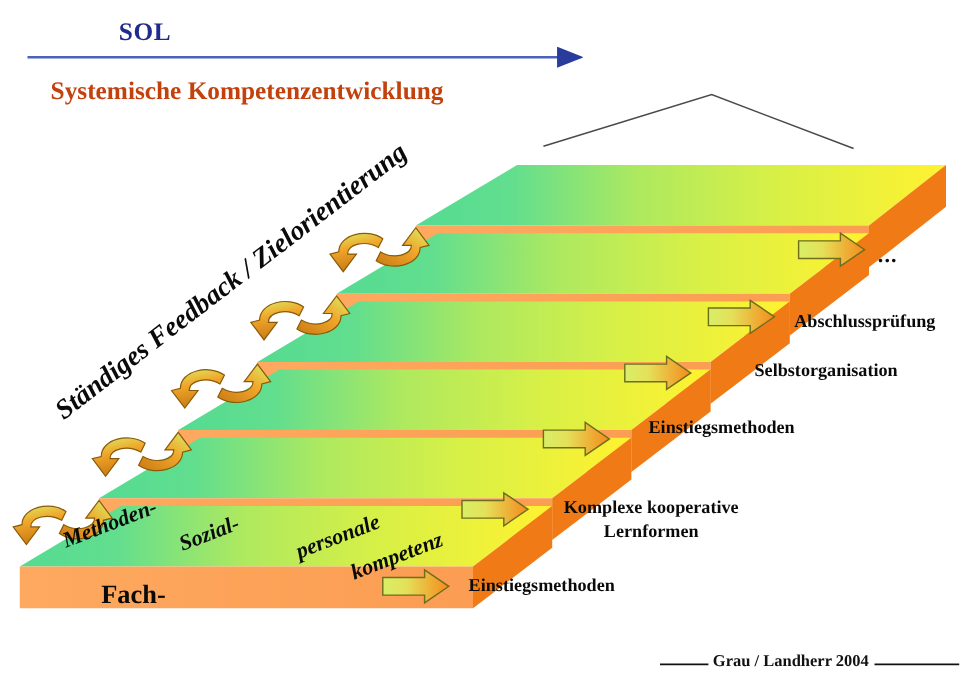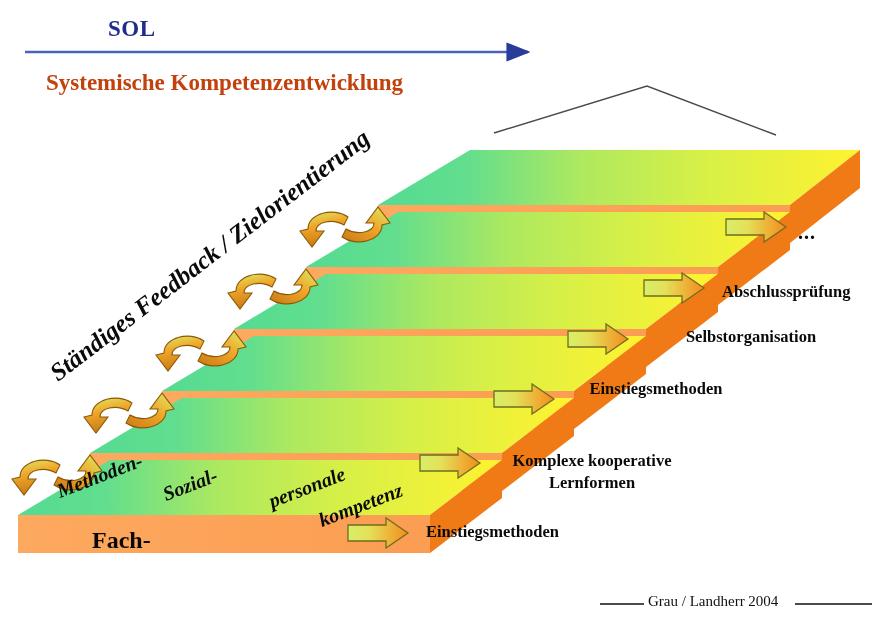--- a/index.html
+++ b/index.html
@@ -11,21 +11,21 @@
   #syskomp{left:46px;top:70px;font-size:23px;color:#c2410c;}
   #handlung{left:548px;top:36px;font-size:28px;color:#2FB03B;}
   .rlabel{position:absolute;font-size:16.5px;font-weight:bold;color:#0a0a0a;
           line-height:1.32;text-align:center;}
   #lbl0{left:426px;top:521px;text-align:center;}
   #lbl1{left:492px;top:450px;width:200px;}
   #lbl2{left:566px;top:378px;width:180px;}
   #lbl3{left:646px;top:326px;width:210px;}
   #lbl4{left:722px;top:281px;width:160px;text-align:left;}
   #lbl5{left:798px;top:219px;font-size:20px;letter-spacing:1px;}
-  #credit{position:absolute;left:648px;top:593px;font-size:15px;font-weight:normal;color:#111;}
+  #credit{position:absolute;left:648px;top:593px;font-size:15px;font-weight:bold;color:#111;}
 </style>
 </head>
 <body>
 
 <div id="page">
 
   <svg id="diagram" viewBox="0 0 880 627">
     <defs>
 
       <linearGradient id="topgrad" x1="0" y1="0" x2="1" y2="0">

